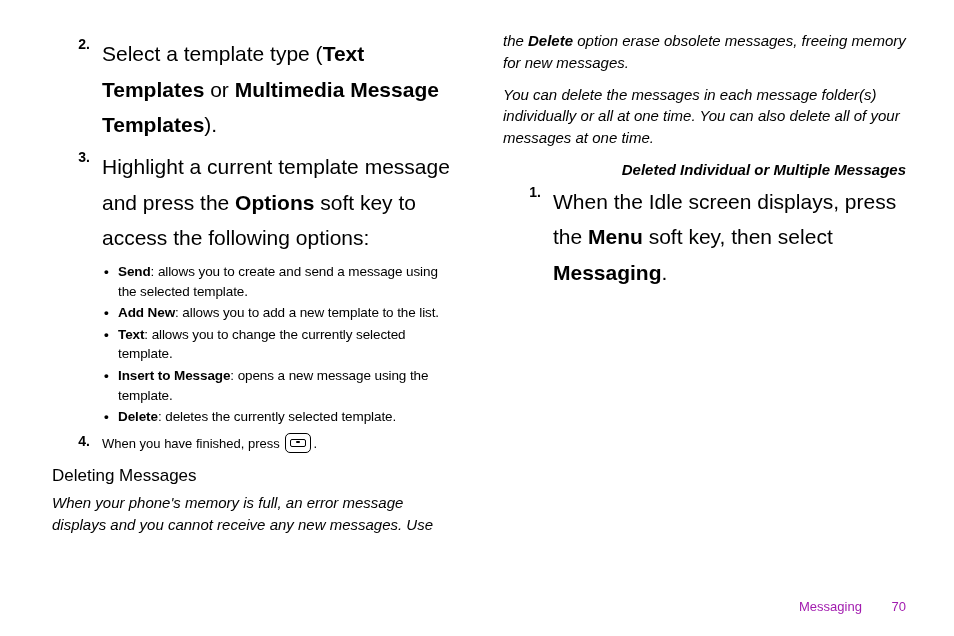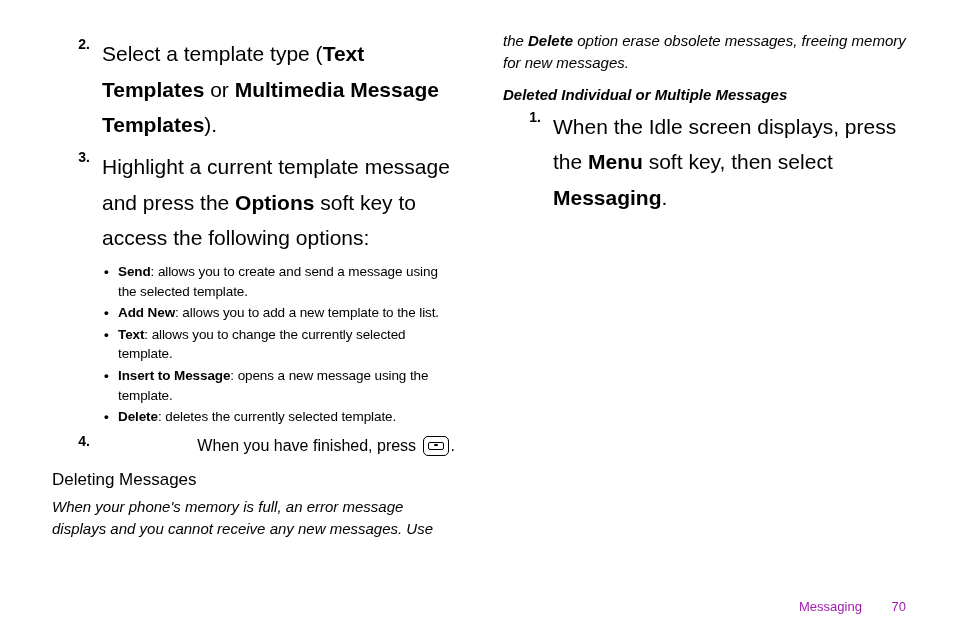--- a/index.html
+++ b/index.html
@@ -30,20 +30,21 @@
     font-weight: normal;
     margin: 12px 0 6px 0;
     letter-spacing: 0px;
     font-family: Arial, Helvetica, sans-serif;
   }
   .subheading {
     font-size: 15px;
     font-style: italic;
     font-weight: bold;
     margin: 12px 0 6px 0;
+    text-align: right;
   }
   .para {
     font-size: 15px;
     line-height: 1.45;
     margin: 6px 0 10px 0;
     font-style: italic;
   }
   .num-item {
     display: flex;
     margin: 6px 0;
@@ -54,21 +55,21 @@
     font-size: 14px;
     font-weight: bold;
     text-align: right;
     padding-right: 12px;
   }
   .num-item .body {
     flex: 1;
     font-size: 21px;
     line-height: 1.7;
   }
-  .narrow .body { font-size: 16px; line-height: 1.6; text-align: right; }
+  .narrow .body { font-size: 13px; line-height: 1.6; }
   b { font-weight: bold; }
   .bullets {
     margin: 4px 0 6px 52px;
   }
   .bullets .row {
     display: flex;
     font-size: 13.5px;
     line-height: 1.45;
     margin: 2px 0;
     font-stretch: condensed;
@@ -163,20 +164,21 @@
       <span>When you have finished, press </span><span class="icon"></span><span>.</span>
     </div>
   </div>
 
   <div class="heading">Deleting Messages</div>
 
   <div class="para">
     <span>When your phone's memory is full, an error message displays and you cannot receive any new messages. Use the </span><b>Delete</b><span> option erase obsolete messages, freeing memory for new messages.</span>
   </div>
 
+  <div class="para">You can delete the messages in each message folder(s) individually or all at one time. You can also delete all of your messages at one time.</div>
 
   <div class="subheading">Deleted Individual or Multiple Messages</div>
 
   <div class="num-item">
     <div class="num">1.</div>
     <div class="body">
       <span>When the Idle screen displays, press the </span><b>Menu</b><span> soft key, then select </span><b>Messaging</b><span>.</span>
     </div>
   </div>
 

